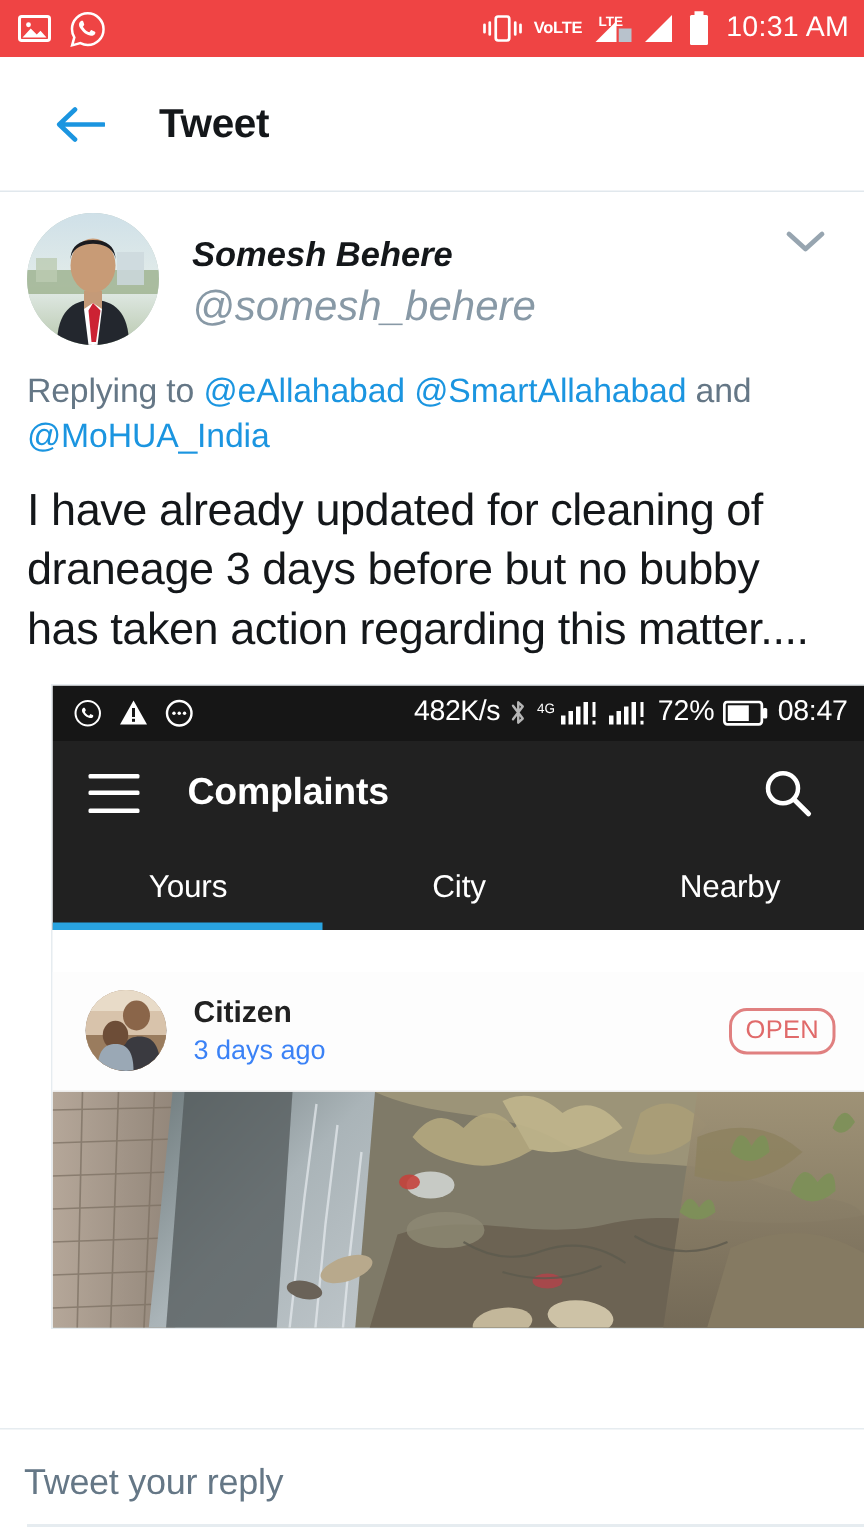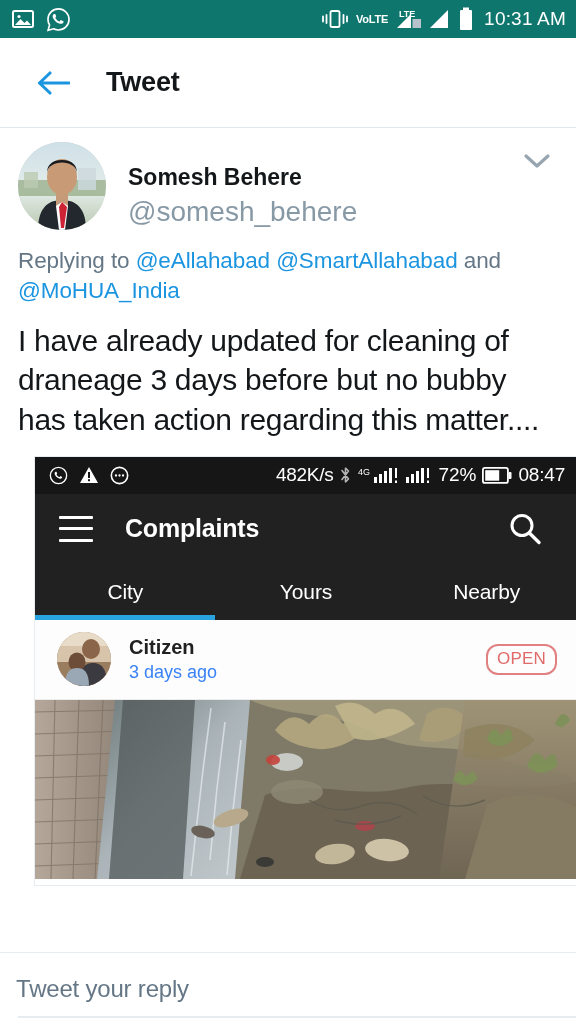--- a/index.html
+++ b/index.html
@@ -7,21 +7,21 @@
     width: 576px; height: 1024px;
     background: #ffffff;
     font-family: "Liberation Sans", sans-serif;
     overflow: hidden;
   }
   body { position: relative; }
 
   
   .sysbar {
     height: 38px; width: 100%;
-    background: #0f766e;
+    background: #ef4444;
     display: flex; align-items: center;
     padding: 0 10px 0 12px;
     color: #ffffff;
   }
   .sysbar-left { display: flex; align-items: center; gap: 12px; }
   .sysbar-right {
     margin-left: auto; display: flex; align-items: center; gap: 7px;
   }
   .ic { display: inline-flex; align-items: center; justify-content: center; }
   .volte-txt {
@@ -36,21 +36,21 @@
     border-bottom: 1px solid #e1e8ed;
   }
   .back-arrow { width: 42px; height: 42px; display: flex; align-items: center; justify-content: center; }
   .appbar-title {
     font-size: 27px; font-weight: bold; color: #14171a;
     margin-left: 32px; letter-spacing: -0.2px;
   }
 
   
   .tweet { padding: 14px 18px 0 18px; position: relative; }
-  .tweet-head { display: flex; align-items: flex-end; }
+  .tweet-head { display: flex; align-items: center; font-style: italic; }
   .avatar {
     width: 88px; height: 88px; border-radius: 50%;
     flex: none; overflow: hidden; position: relative;
     background: #b9c8c2;
   }
   .avatar svg { display: block; }
   .names { margin-left: 22px; padding-top: 6px; }
   .fullname { font-size: 23px; font-weight: bold; color: #14171a; line-height: 1.25; }
   .handle { font-size: 28px; color: #8899a6; line-height: 1.3; margin-top: 2px; }
   .caret {
@@ -110,21 +110,21 @@
   }
   .tab.active { color: #ffffff; }
   .tab-indicator {
     position: absolute; bottom: 0; left: 0;
     width: 33.3%; height: 5px; background: #29a3e0;
   }
 
   
   .complaint-card {
     background: #fdfdfd; height: 80px; display: flex; align-items: center;
-    padding: 0 20px 0 22px; border-bottom: 1px solid #ececec;
+    padding: 0 20px 0 22px; border-bottom: 1px solid #ececec; margin-top: 28px;
   }
   .c-avatar {
     width: 54px; height: 54px; border-radius: 50%;
     overflow: hidden; flex: none; background: #8d7a68;
   }
   .c-meta { margin-left: 18px; }
   .c-name { font-size: 20px; font-weight: bold; color: #212121; line-height: 1.2; }
   .c-time { font-size: 18px; color: #3b82f6; margin-top: 3px; }
   .open-badge {
     margin-left: auto; border: 2px solid #e08080; color: #e06a6a;
@@ -323,25 +323,25 @@
       <span class="inner-title">Complaints</span>
       <span class="ic search-ic">
         <svg width="36" height="36" viewBox="0 0 36 36">
             <circle cx="15" cy="14.5" r="10" fill="none" stroke="#fff" stroke-width="3"></circle>
             <path d="M22.4 22 L32 31.5" stroke="#fff" stroke-width="3.4" stroke-linecap="round"></path>
           </svg>
       </span>
     </div>
 
     <div class="tabs">
+      <div class="tab active">
+          <span>Yours</span>
+        </div>
       <div class="tab">
           <span>City</span>
-        </div>
-      <div class="tab active">
-          <span>Yours</span>
         </div>
       <div class="tab">
           <span>Nearby</span>
         </div>
       <div class="tab-indicator"></div>
     </div>
 
     <div class="complaint-card">
       <div class="c-avatar">
         <svg width="54" height="54" viewBox="0 0 54 54">

